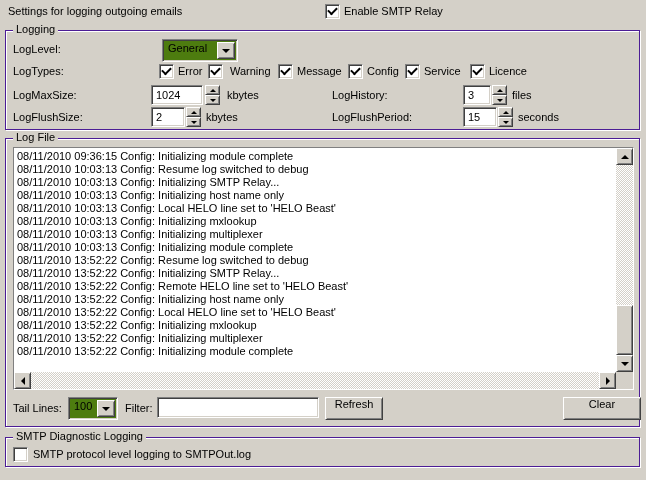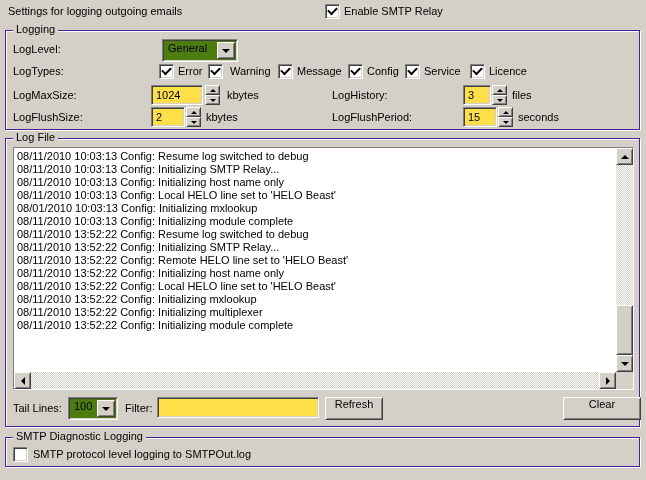--- a/index.html
+++ b/index.html
@@ -1,21 +1,21 @@
 <!DOCTYPE html>
 <html><head>
 <meta charset="utf-8">
 <style>
   html,body{margin:0;padding:0}
   .screen{position:relative;width:646px;height:480px;background:#d4d0c8;
     font-family:"Liberation Sans",sans-serif;font-size:11px;color:#000;overflow:hidden}
   .lbl{position:absolute;white-space:nowrap}
   .group{position:absolute;border:1px solid #4c1d95;box-shadow:inset 1px 1px 0 #ffffff,1px 1px 0 #ffffff}
   .gtitle{position:absolute;top:-8px;left:7px;background:#d4d0c8;padding:0 3px;white-space:nowrap}
-  .sunken{background:#fde047;border:1px solid;border-color:#808080 #ffffff #ffffff #808080;
+  .sunken{background:#ffffff;border:1px solid;border-color:#808080 #ffffff #ffffff #808080;
     box-shadow:inset 1px 1px 0 #404040,inset -1px -1px 0 #d4d0c8}
   .raised{background:#d4d0c8;border:1px solid;border-color:#ffffff #404040 #404040 #ffffff;
     box-shadow:inset 1px 1px 0 #d4d0c8,inset -1px -1px 0 #808080}
   .check{position:absolute;width:13px;height:13px;background:#fff;border:1px solid;
     border-color:#808080 #ffffff #ffffff #808080;box-shadow:inset 1px 1px 0 #404040,inset -1px -1px 0 #d4d0c8}
   .check .mark{display:none;position:absolute;left:2px;top:2px;width:7px;height:4px;
     border-left:2px solid #000;border-bottom:2px solid #000;transform:rotate(-45deg)}
   .check.on .mark{display:block}
   .combo{position:absolute;background:#4d7c0f;border:1px solid;border-color:#808080 #ffffff #ffffff #808080;
     box-shadow:inset 1px 1px 0 #404040,inset -1px -1px 0 #d4d0c8}
@@ -157,25 +157,27 @@
     </div>
     <span class="lbl" style="left:512px;top:80px">seconds</span>
   </div>
 
   <div class="group" style="left:5px;top:138px;width:633px;height:287px">
     <span class="gtitle">Log File</span>
 
     <div class="listbox sunken" style="left:7px;top:8px;width:619px;height:241px">
       <div class="lb-main">
         <div class="lb-text">
+          <div class="logline">08/11/2010 09:36:15 Config: Initializing module complete</div>
           <div class="logline">08/11/2010 10:03:13 Config: Resume log switched to debug</div>
           <div class="logline">08/11/2010 10:03:13 Config: Initializing SMTP Relay...</div>
           <div class="logline">08/11/2010 10:03:13 Config: Initializing host name only</div>
           <div class="logline">08/11/2010 10:03:13 Config: Local HELO line set to 'HELO Beast'</div>
-          <div class="logline">08/01/2010 10:03:13 Config: Initializing mxlookup</div>
+          <div class="logline">08/11/2010 10:03:13 Config: Initializing mxlookup</div>
+          <div class="logline">08/11/2010 10:03:13 Config: Initializing multiplexer</div>
           <div class="logline">08/11/2010 10:03:13 Config: Initializing module complete</div>
           <div class="logline">08/11/2010 13:52:22 Config: Resume log switched to debug</div>
           <div class="logline">08/11/2010 13:52:22 Config: Initializing SMTP Relay...</div>
           <div class="logline">08/11/2010 13:52:22 Config: Remote HELO line set to 'HELO Beast'</div>
           <div class="logline">08/11/2010 13:52:22 Config: Initializing host name only</div>
           <div class="logline">08/11/2010 13:52:22 Config: Local HELO line set to 'HELO Beast'</div>
           <div class="logline">08/11/2010 13:52:22 Config: Initializing mxlookup</div>
           <div class="logline">08/11/2010 13:52:22 Config: Initializing multiplexer</div>
           <div class="logline">08/11/2010 13:52:22 Config: Initializing module complete</div>
         </div>

